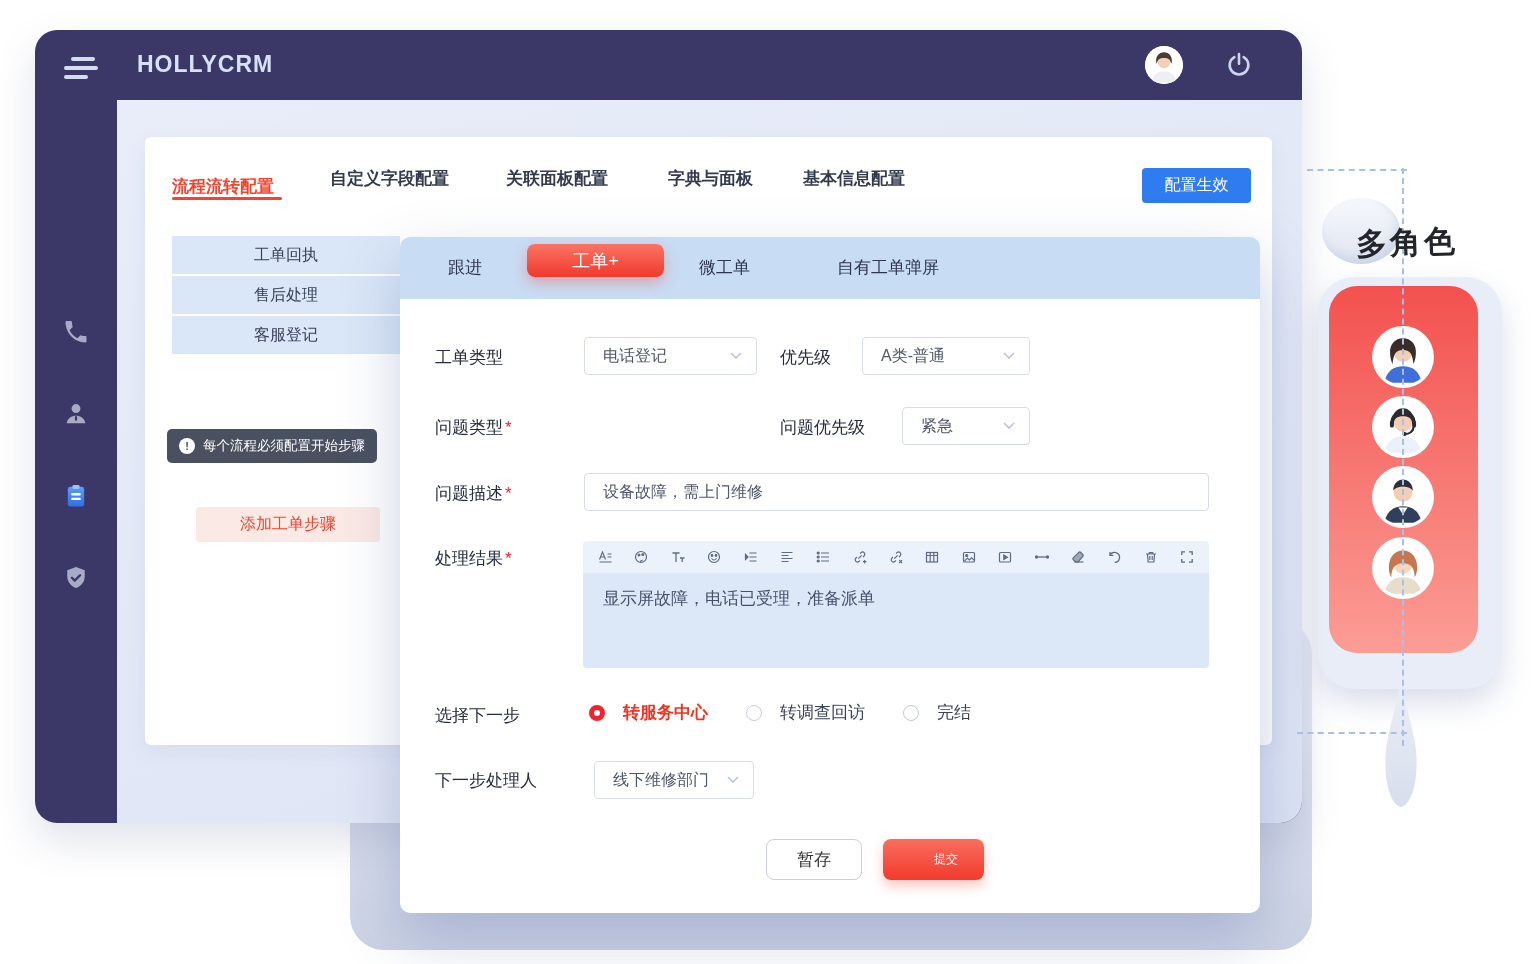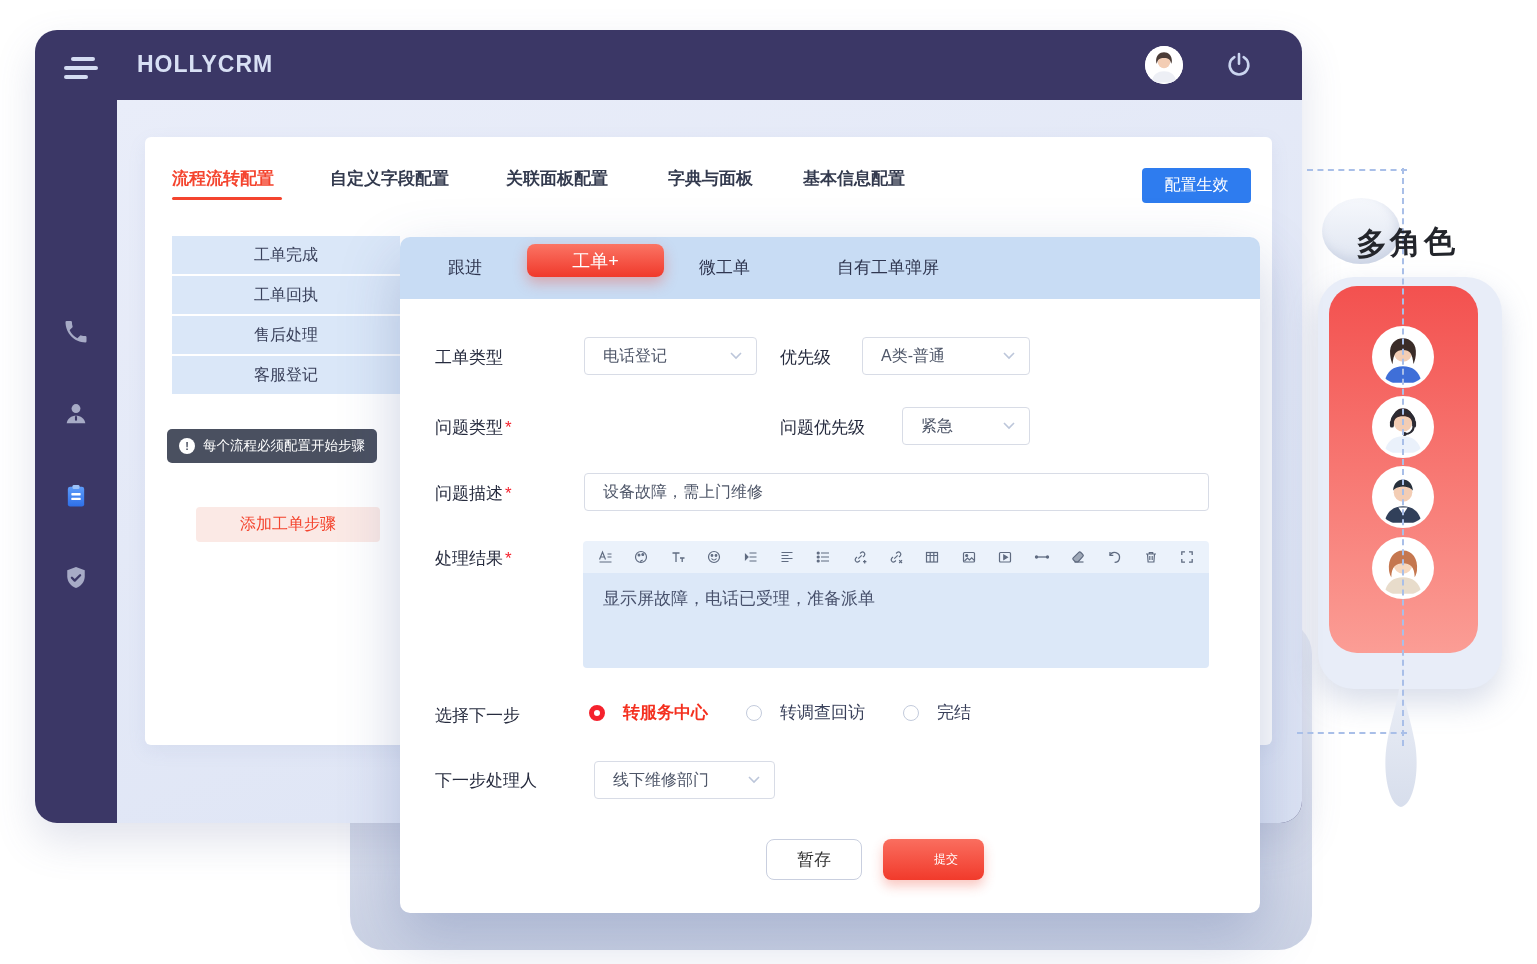--- a/index.html
+++ b/index.html
@@ -29,21 +29,21 @@
   .sidebar { position:absolute; left:0; top:70px; width:82px; bottom:0; }
   .side-ic { position:absolute; left:27px; width:28px; height:28px; cursor:pointer; }
 
   .content { position:absolute; left:82px; top:70px; right:0; bottom:0;
     background:linear-gradient(160deg,#E9EDF9 0%,#DCE3F4 100%); border-radius:0 0 22px 0; }
 
   
   .panel { position:absolute; left:28px; top:37px; width:1127px; height:608px;
     background:#fff; border-radius:6px; box-shadow:0 6px 18px rgba(120,140,190,.10); }
   .ptab { position:absolute; top:30px; font-size:17px; font-weight:600; color:#333A4E; cursor:pointer; }
-  .ptab.active { color:#F4442E; }
+  .ptab.active { color:#F4442E;margin-top:8px; }
   .ptab-underline { position:absolute; left:27px; top:60px; width:110px; height:3px;
     border-radius:2px; background:#F4442E; }
   .apply-btn { position:absolute; left:997px; top:31px; width:109px; height:35px;
     background:#2E7CEF; color:#fff; border-radius:4px; font-size:16px;
     display:flex; align-items:center; justify-content:center; cursor:pointer; }
 
   .wf-list { position:absolute; left:27px; top:99px; width:228px; }
   .wf-row { width:228px; height:38px; margin-bottom:2px; background:#DAE7F8;
     color:#39405A; font-size:16px; text-align:center; line-height:38px; cursor:pointer; }
 
@@ -196,21 +196,20 @@
       <div class="panel">
         <div class="ptab active" style="left:27px">流程流转配置</div>
         <div class="ptab-underline"></div>
         <div class="ptab" style="left:185px">自定义字段配置</div>
         <div class="ptab" style="left:361px">关联面板配置</div>
         <div class="ptab" style="left:523px">字典与面板</div>
         <div class="ptab" style="left:658px">基本信息配置</div>
         <div class="apply-btn">配置生效</div>
 
         <div class="wf-list">
-          <div class="wf-row">工单完成</div>
           <div class="wf-row">工单回执</div>
           <div class="wf-row">售后处理</div>
           <div class="wf-row">客服登记</div>
         </div>
 
         <div class="toast">
           <div class="toast-ic">!</div>
           <div class="toast-tx">每个流程必须配置开始步骤</div>
         </div>
 
@@ -384,21 +383,21 @@
         <span class="radio"></span>
         <span>转调查回访</span>
       </div>
       <div class="radio-item">
         <span class="radio"></span>
         <span>完结</span>
       </div>
     </div>
 
     <div class="flabel" style="left:35px;top:532px"><span>下一步处理人</span></div>
-    <div class="sel" style="left:194px;top:524px;width:181px">
+    <div class="sel" style="left:194px;top:524px;width:160px">
       <span>线下维修部门</span>
       <svg width="12" height="8" viewBox="0 0 12 8">
           <path d="M1 1l5 5 5-5" fill="none" stroke="#BCC6DA" stroke-width="1.6"></path>
         </svg>
     </div>
 
     <div class="btn-save">暂存</div>
     <div class="btn-submit">提交</div>
   </div>
 

